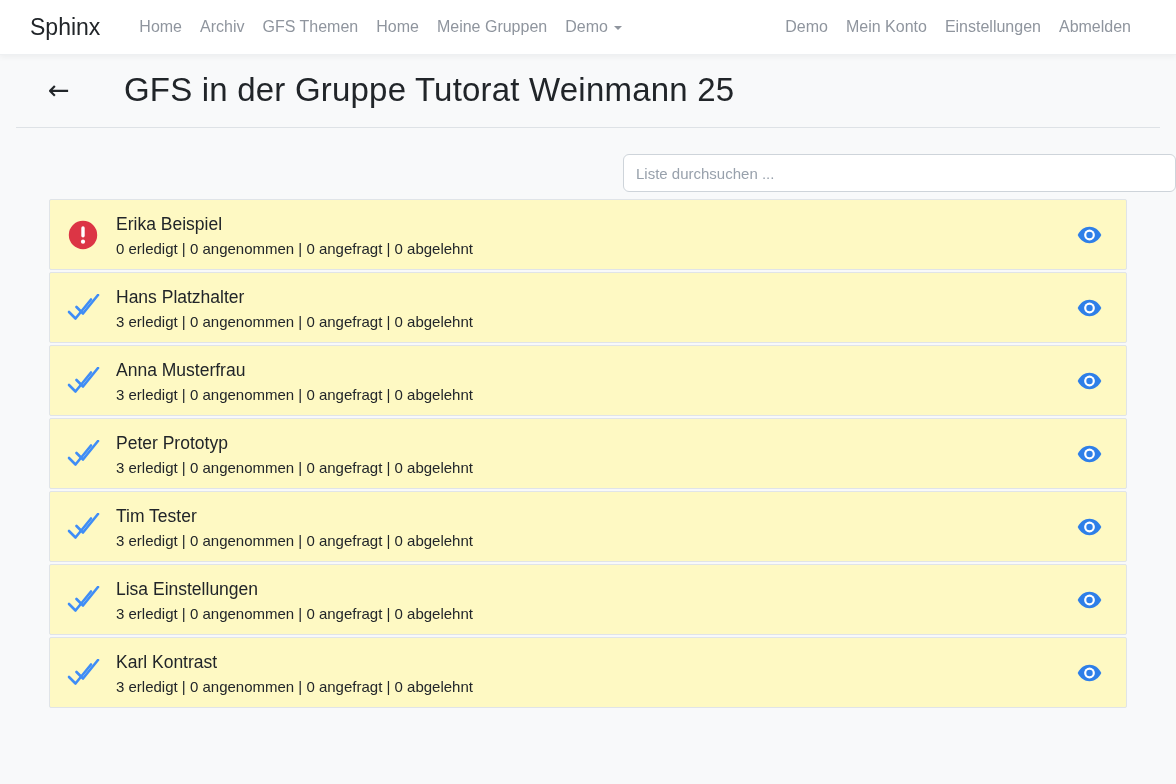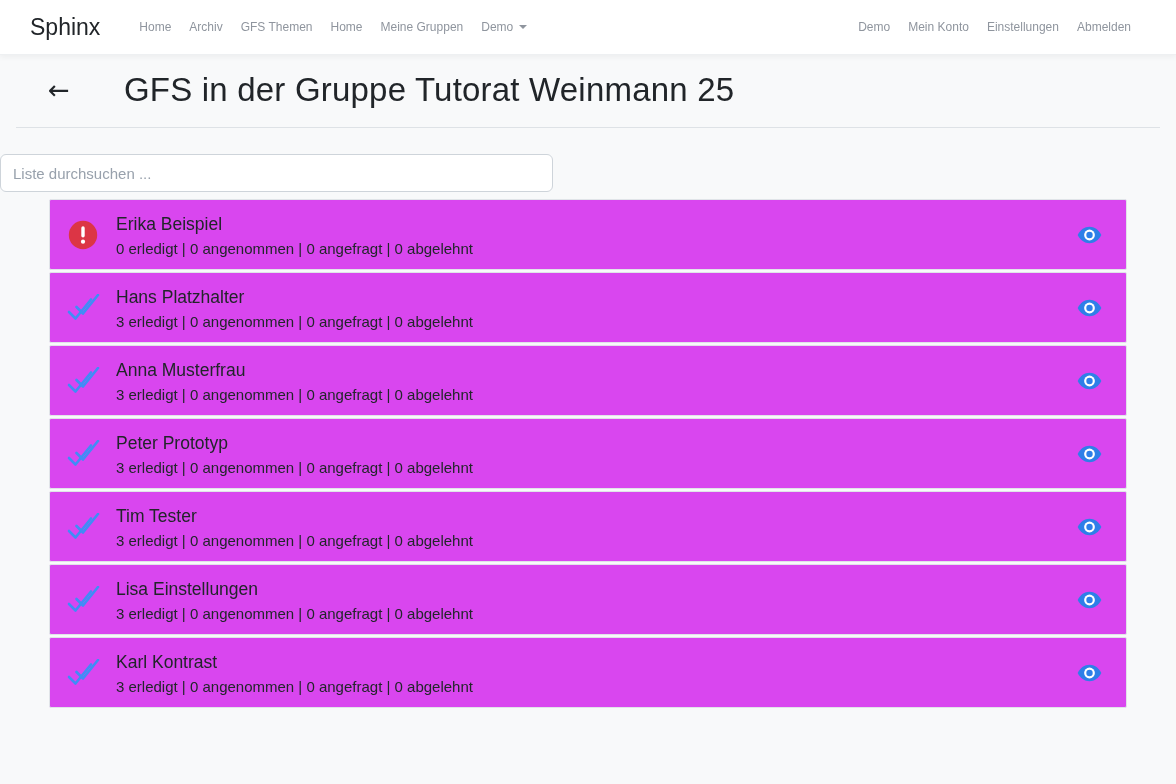--- a/index.html
+++ b/index.html
@@ -18,21 +18,21 @@
     padding: 0 36px 0 30px;
     border-bottom: 1px solid #eef0f2;
     box-shadow: 0 2px 6px rgba(0,0,0,0.05);
     position: relative; z-index: 5;
   }
   .brand {
     font-size: 23px; font-weight: 500; color: #212529;
     margin-right: 30px; text-decoration: none; cursor: pointer;
   }
   .nav-link {
-    color: #8f959e; font-size: 12px; text-decoration: none;
+    color: #8f959e; font-size: 16px; text-decoration: none;
     padding: 0 9px; cursor: pointer; white-space: nowrap;
   }
   .caret {
     display: inline-block; width: 0; height: 0;
     border-left: 4px solid transparent; border-right: 4px solid transparent;
     border-top: 4.5px solid #8f959e; margin-left: 6px; vertical-align: 2px;
   }
   .navbar-right { margin-left: auto; display: flex; }
 
   
@@ -45,33 +45,33 @@
     color: #212529; text-decoration: none; cursor: pointer;
     font-family: "DejaVu Sans", sans-serif;
   }
   .page-title {
     margin: 0 0 0 50px; font-size: 33px; font-weight: 500;
     color: #212529; letter-spacing: 0.2px;
   }
   .divider { border: none; border-top: 1px solid #dee2e6; margin: 0 16px; }
 
   
-  .search-wrap { display: flex; justify-content: flex-start; margin-top: 26px; }
+  .search-wrap { display: flex; justify-content: flex-end; margin-top: 26px; }
   .search-input {
     width: 553px; height: 38px; padding: 8px 12px;
     border: 1px solid #ced4da; border-radius: 6px;
     font-size: 15px; color: #495057; background: #fff;
     font-family: "Liberation Sans", sans-serif; outline: none;
   }
   .search-input::placeholder { color: #98a1ac; }
 
   
   .member-list { width: 1078px; margin: 7px auto 0; }
   .card-row {
-    background: #d946ef; border: 1px solid #e0e4e8; border-radius: 2px;
+    background: #fef9c3; border: 1px solid #e0e4e8; border-radius: 2px;
     height: 71px; margin-bottom: 2px;
     display: flex; align-items: center; cursor: pointer;
   }
   .status-cell { width: 66px; display: flex; justify-content: center; align-items: center; flex-shrink: 0; }
   .text-cell { flex: 1; min-width: 0; padding-top: 1px; }
   .member-name { font-size: 17.5px; color: #212529; margin-bottom: 5px; }
   .member-stats { font-size: 15px; color: #22262a; }
   .eye-cell { padding-right: 20px; flex-shrink: 0; }
   .eye-btn {
     background: none; border: none; padding: 4px; margin: 0;

